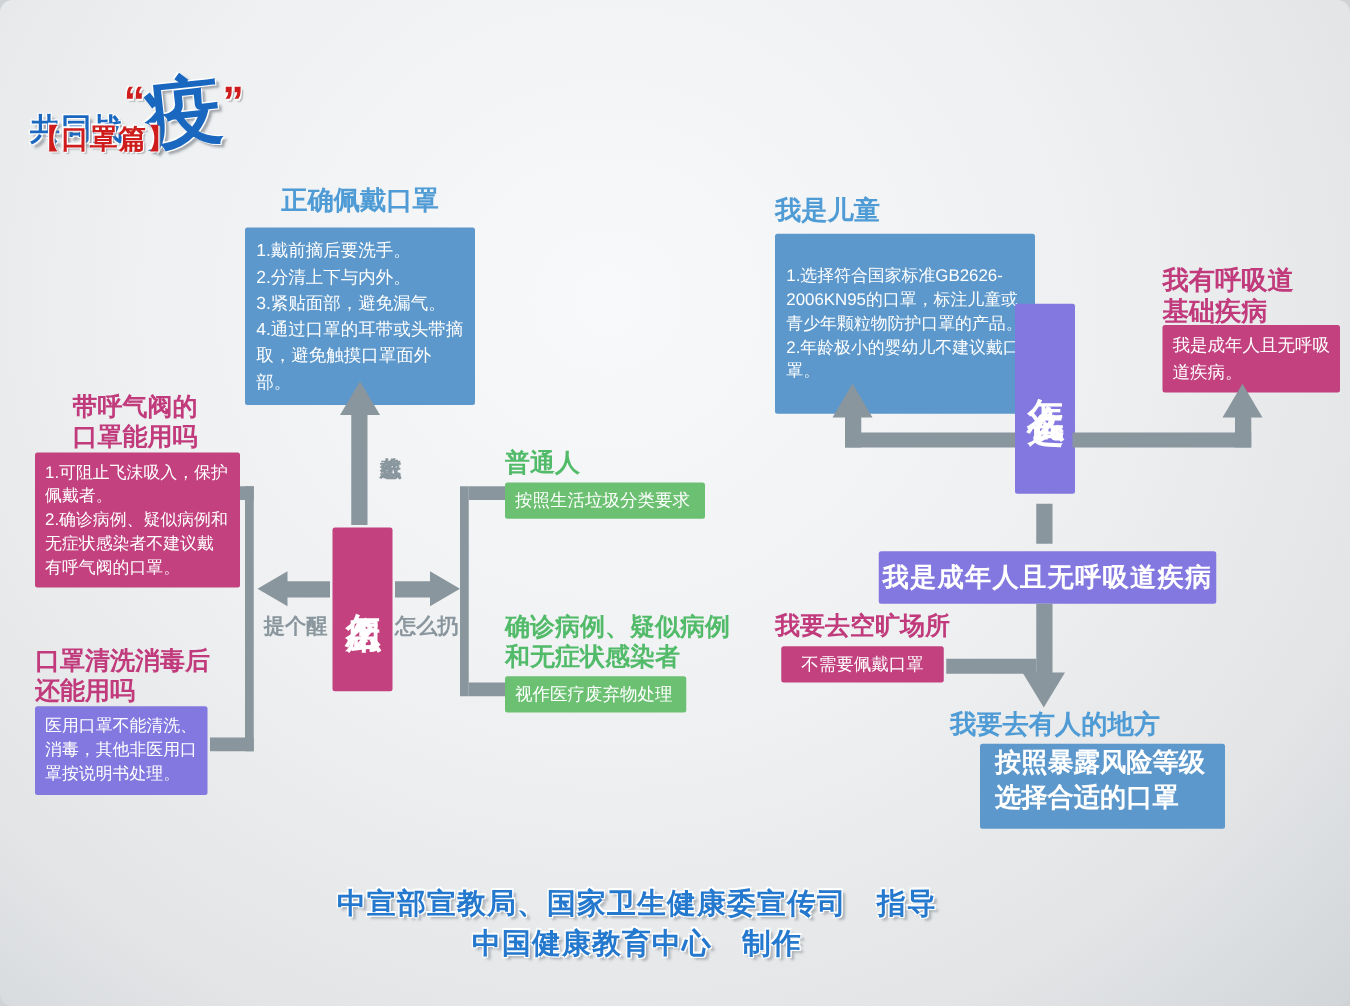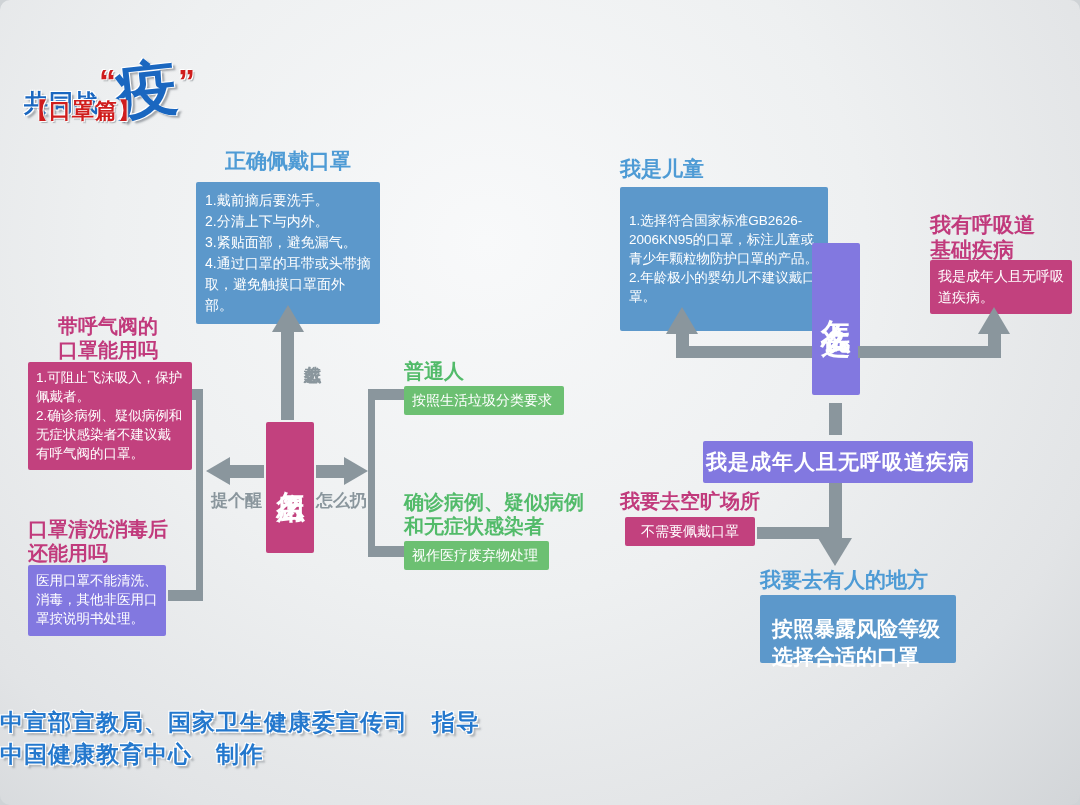--- a/index.html
+++ b/index.html
@@ -49,21 +49,21 @@
   .head-up{width:0;height:0;border-left:16px solid transparent;border-right:16px solid transparent;border-bottom:27px solid #8a969d;}
   .head-down{width:0;height:0;border-left:17px solid transparent;border-right:17px solid transparent;border-top:28px solid #8a969d;}
   .head-left{width:0;height:0;border-top:14px solid transparent;border-bottom:14px solid transparent;border-right:24px solid #8a969d;}
   .head-right{width:0;height:0;border-top:14px solid transparent;border-bottom:14px solid transparent;border-left:24px solid #8a969d;}
   .arrow-label{font-size:17px;font-weight:bold;color:#8a969d;}
   .vtext{writing-mode:vertical-rl;text-orientation:upright;}
   .center-box{display:flex;align-items:center;justify-content:center;color:#fff;font-weight:bold;border-radius:2px;}
 
   
   .footer-line{
-    width:1019px;font-size:23px;font-weight:bold;color:#2478cd;letter-spacing:1px;
+    width:1019px;text-align:center;font-size:23px;font-weight:bold;color:#2478cd;letter-spacing:1px;
     text-shadow:1px 1px 0 #fff,-1px -1px 0 #fff,1px -1px 0 #fff,-1px 1px 0 #fff,3px 3px 2px rgba(140,146,152,.65);
   }
 </style>
 </head>
 <body>
 
 <div class="canvas">
 
   <div class="abs" style="left:24px;top:48px;">
     <span class="logo-line1">共同战</span><span class="logo-quote" style="vertical-align:18px;">“</span><span class="logo-yi">疫</span><span class="logo-quote" style="vertical-align:18px;">”</span>
@@ -152,21 +152,21 @@
   <div class="abs box-purple center-box" style="left:703px;top:441px;width:270px;height:42px;font-size:21px;letter-spacing:1px;">我是成年人且无呼吸道疾病</div>
 
   <div class="abs shaft" style="left:829px;top:483px;width:13px;height:57px;"></div>
   <div class="abs shaft" style="left:757px;top:527px;width:72px;height:12px;"></div>
   <div class="abs head-down" style="left:818px;top:538px;"></div>
 
   <div class="abs hdr hdr-magenta" style="left:620px;top:489px;font-size:20px;">我要去空旷场所</div>
   <div class="abs box box-magenta body-txt" style="left:625px;top:517px;width:130px;padding:4px 0;text-align:center;">不需要佩戴口罩</div>
 
   <div class="abs hdr hdr-blue" style="left:746px;top:567px;width:196px;text-align:center;font-size:21px;">我要去有人的地方</div>
-  <div class="abs box box-blue" style="left:760px;top:595px;width:196px;height:68px;padding:20px 12px;font-size:21px;font-weight:bold;line-height:1.35;box-sizing:border-box;">
+  <div class="abs box box-blue" style="left:784px;top:595px;width:196px;height:68px;padding:2px 12px;font-size:21px;font-weight:bold;line-height:1.35;box-sizing:border-box;">
     <div>按照暴露风险等级</div>
     <div>选择合适的口罩</div>
   </div>
 
   <div class="abs footer-line" style="left:0;top:707px;">中宣部宣教局、国家卫生健康委宣传司　指导</div>
   <div class="abs footer-line" style="left:0;top:739px;">中国健康教育中心　制作</div>
 
 </div>
 
 </body></html>

